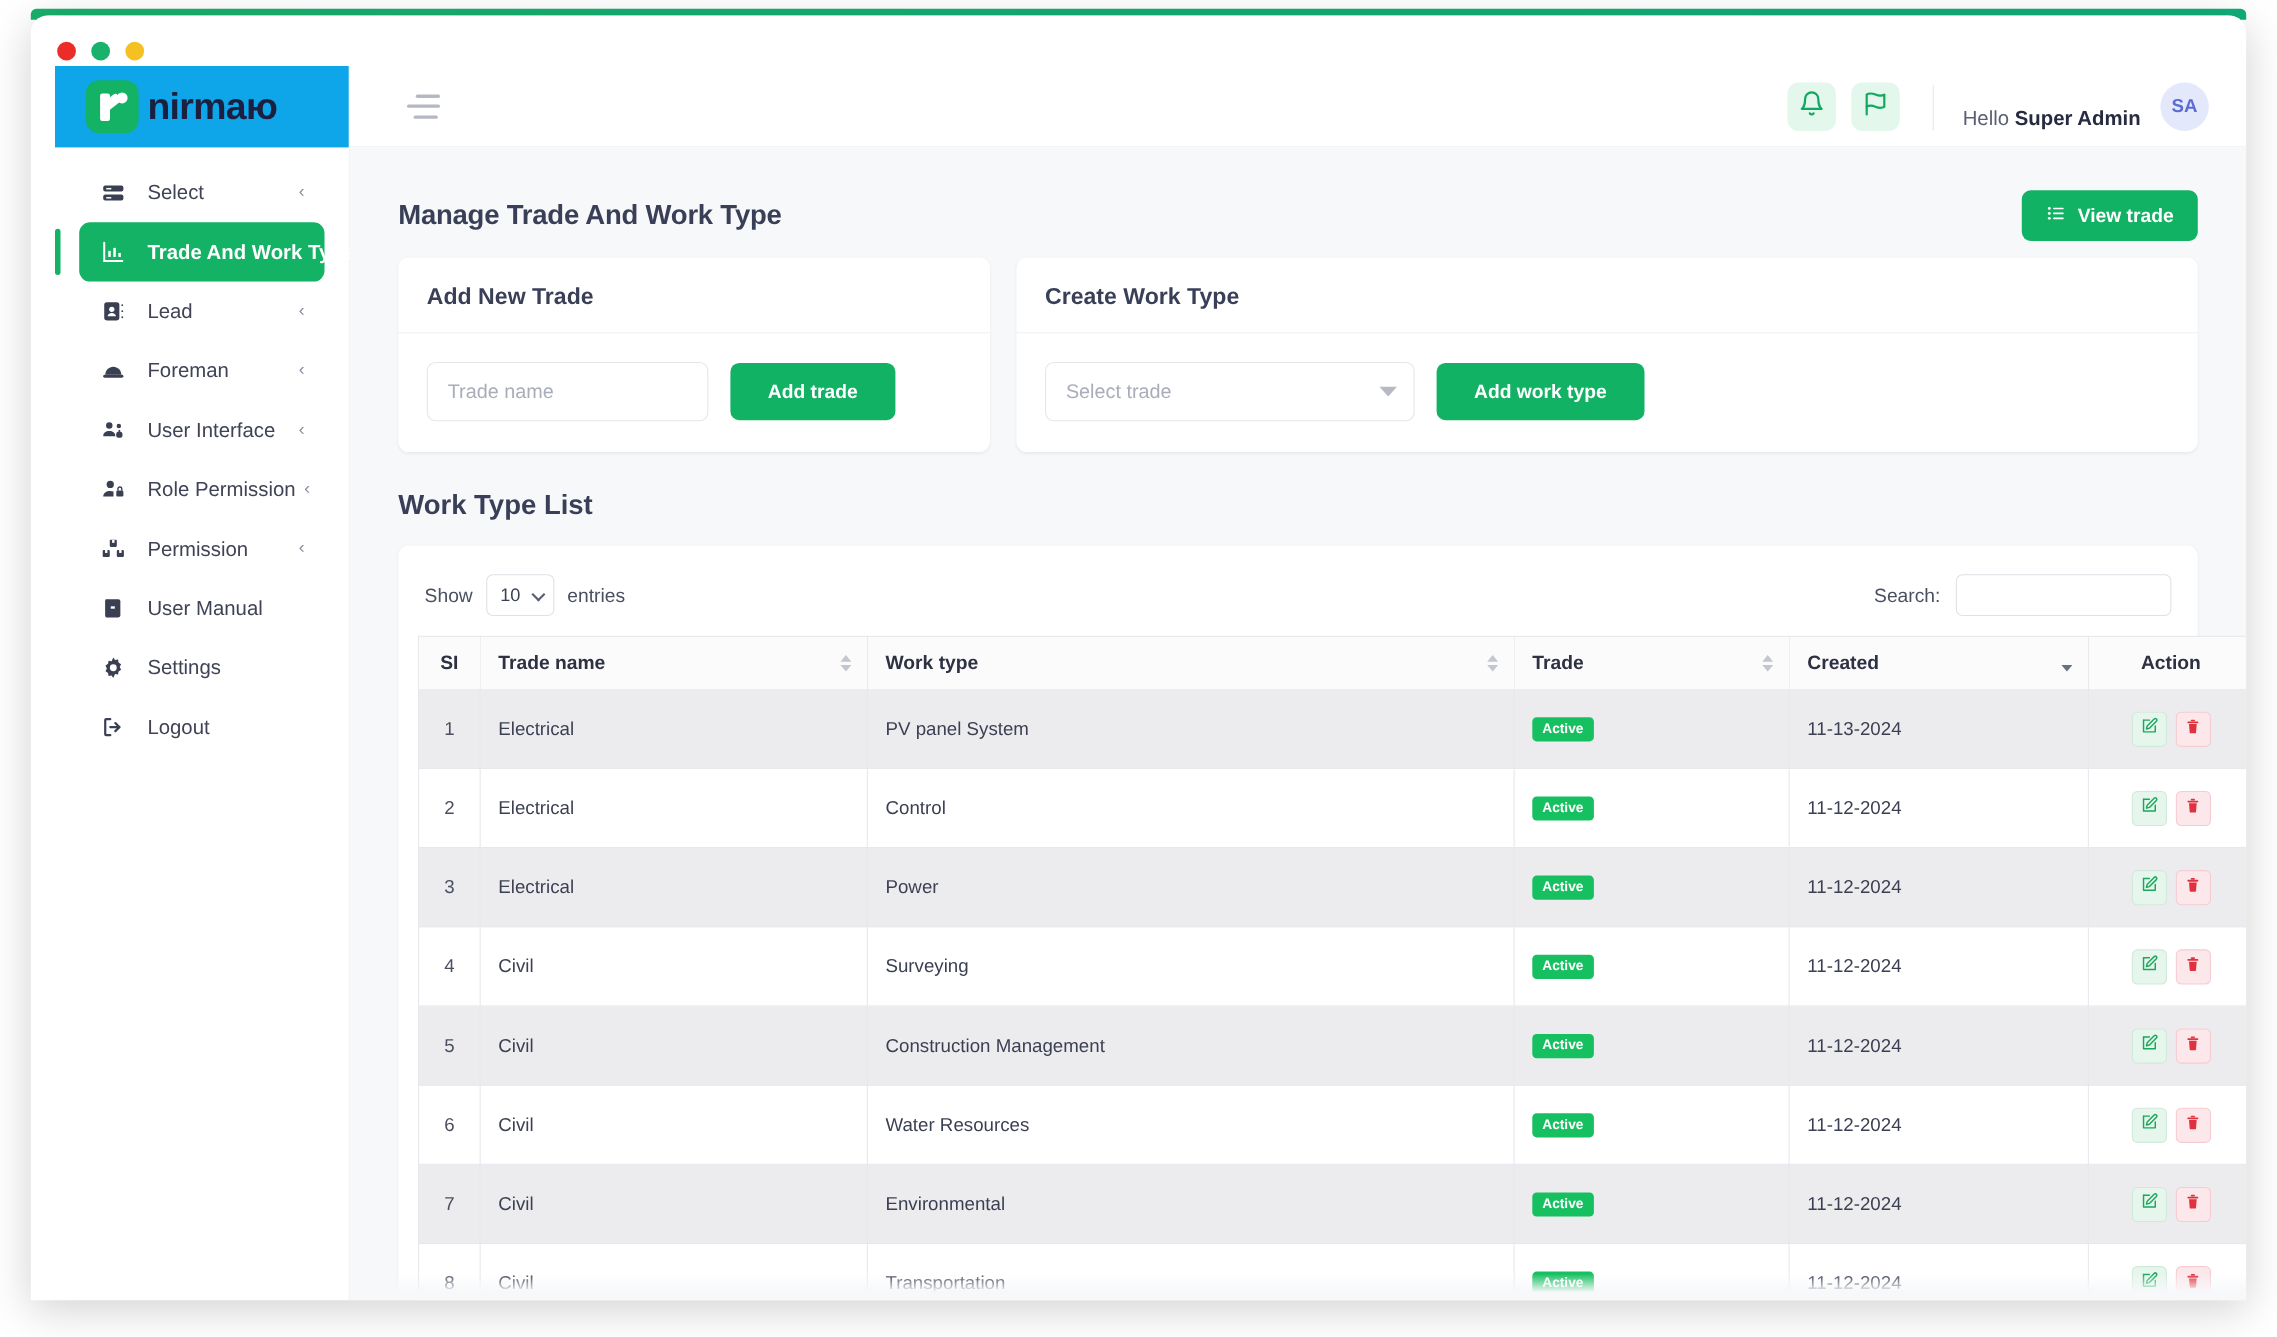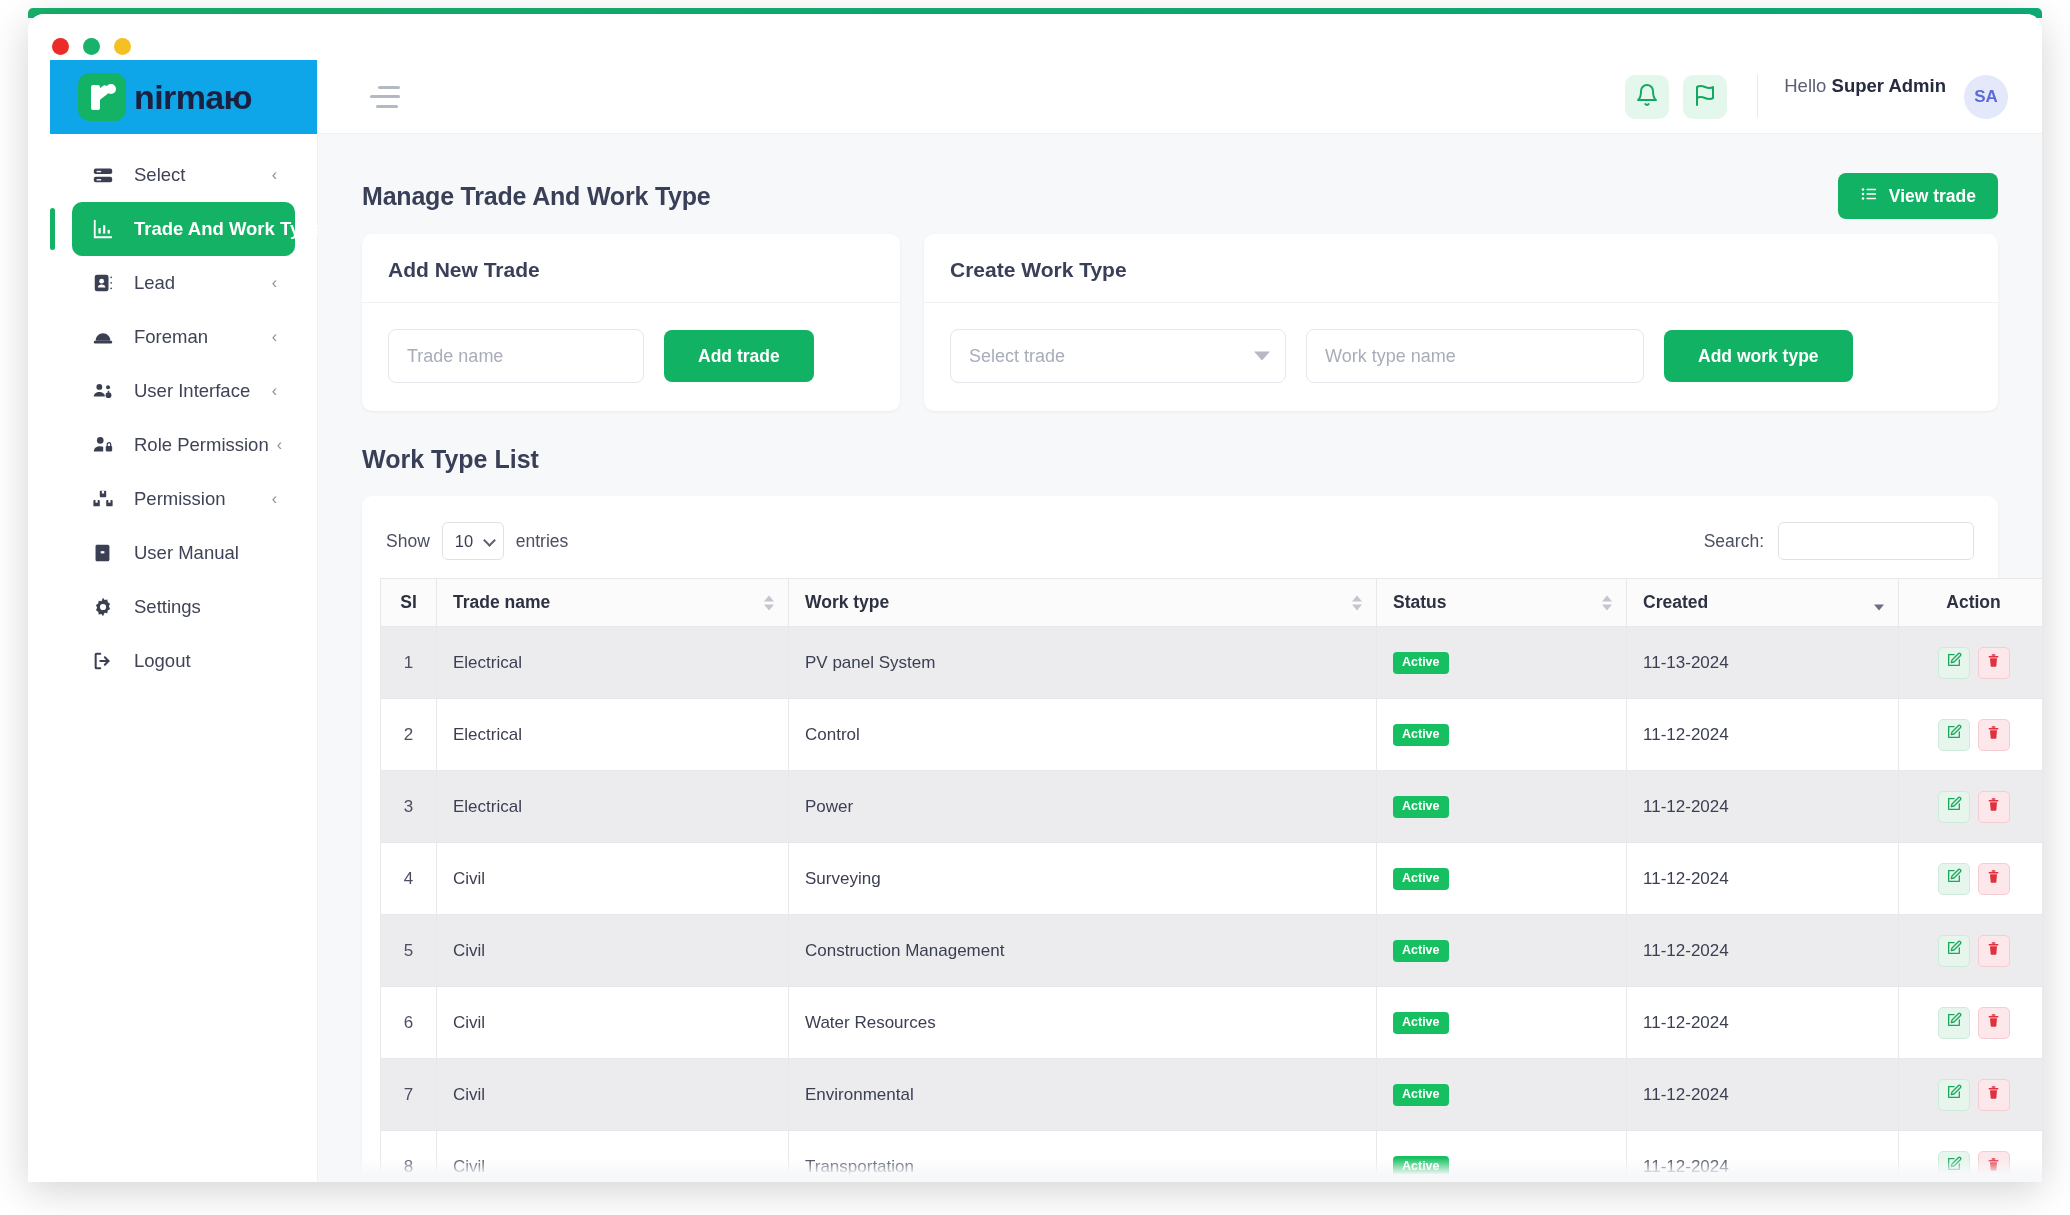--- a/index.html
+++ b/index.html
@@ -139,21 +139,21 @@
     display: flex; flex-direction: column; justify-content: space-between;
     cursor: pointer;
   }
   .hamburger span { display: block; height: 3px; background: #b4b8c2; border-radius: 2px; }
   .hamburger span:nth-child(1) { width: 22px; margin-left: 8px; }
   .hamburger span:nth-child(2) { width: 30px; }
   .hamburger span:nth-child(3) { width: 22px; margin-left: 6px; }
 
   .header-right {
     margin-left: auto; margin-right: 34px;
-    display: flex; align-items: flex-start;
+    display: flex; align-items: flex-end;
   }
   .icon-btn {
     width: 44px; height: 44px;
     border-radius: 10px;
     background: #e3f7ec;
     display: flex; align-items: center; justify-content: center;
     margin-left: 14px;
     cursor: pointer;
     color: #13a861;
   }
@@ -591,21 +591,20 @@
           </div>
         </div>
 
         <div class="card form-card worktype">
           <div class="form-card-head">Create Work Type</div>
           <div class="form-card-body">
             <div class="select-wrap">
               <input class="field select-trade" type="text" readonly="" value="Select trade" style="">
               <span class="caret"></span>
             </div>
-            <input class="field worktype-name" type="text" placeholder="Work type name" style="">
             <button class="btn-green btn-add-worktype">Add work type</button>
           </div>
         </div>
 
       </div>
 
       <div class="list-title">Work Type List</div>
 
       <div class="card table-card">
 
@@ -636,21 +635,21 @@
                   </span>
               </th>
               <th class="col-work">
                 <span>Work type</span>
                 <span class="sort-ind">
                     <i class="up"></i>
                     <i class="down"></i>
                   </span>
               </th>
               <th class="col-status">
-                <span>Status</span>
+                <span>Trade</span>
                 <span class="sort-ind">
                     <i class="up"></i>
                     <i class="down"></i>
                   </span>
               </th>
               <th class="col-created">
                 <span>Created</span>
                 <span class="sort-ind desc">
                     <i class="up"></i>
                     <i class="down"></i>

